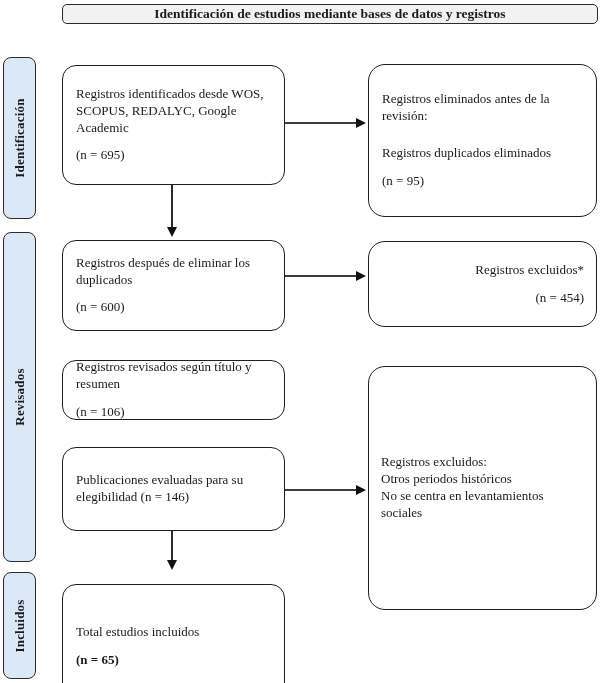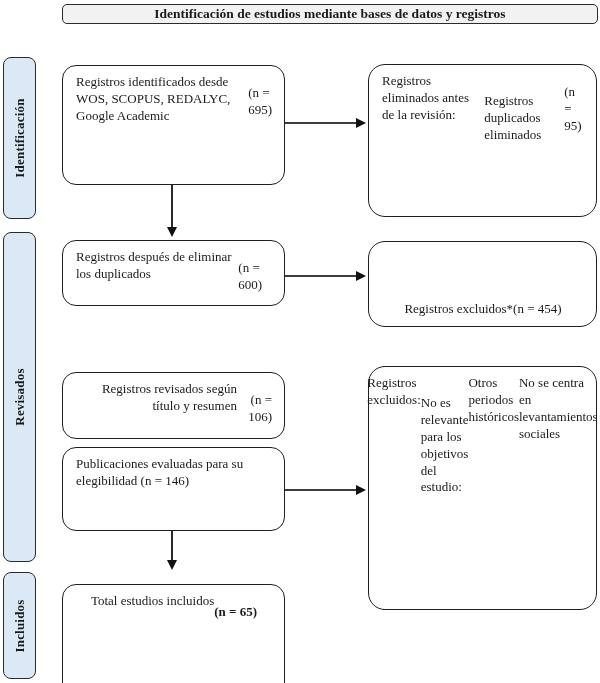--- a/index.html
+++ b/index.html
@@ -46,34 +46,34 @@
   }
   .stage-1 { top: 57px;  height: 162px; }
   .stage-2 { top: 232px; height: 330px; }
   .stage-3 { top: 572px; height: 107px; }
   
   .fbox {
     position: absolute;
     background: #ffffff;
     border: 1.6px solid #1f1f1f;
     display: flex;
-    flex-direction: row;
+    flex-direction: column;
     justify-content: center;
     font-size: 13px;
     line-height: 1.3;
     padding: 8px 12px 8px 13px;
   }
   .fbox p { margin: 0; }
   .fbox .count { margin-top: 11px; }
   .fbox .gap-top { margin-top: 20px; }
   .left-col  { left: 62px;  width: 223px; border-radius: 14px; }
   .right-col { left: 368px; width: 229px; border-radius: 17px; }
   .box-identified        { top: 65px;  height: 120px; }
-  .box-after-duplicates  { top: 240px; height: 66px;  }
-  .box-screened          { top: 372px; height: 67px; text-align: right;  }
+  .box-after-duplicates  { top: 240px; height: 91px;  }
+  .box-screened          { top: 360px; height: 60px;  }
   .box-assessed          { top: 447px; height: 84px;  }
   .box-included          { top: 584px; height: 124px; }
   .box-removed-before    { top: 64px;  height: 153px; }
   .box-excluded          { top: 241px; height: 86px; align-items: flex-end;  }
   .box-excluded-reasons  { top: 366px; height: 244px; padding-left: 12px; }
   .bold { font-weight: bold; }
   
   .arrow { position: absolute; }
   .arrow .shaft-h {
     position: absolute; left: 0; top: 4px;
@@ -151,21 +151,20 @@
     <p>Registros revisados según título y resumen</p>
     <p class="count">(n = 106)</p>
   </div>
 
   <div class="fbox left-col box-assessed">
     <p>Publicaciones evaluadas para su elegibilidad (n = 146)</p>
   </div>
 
   <div class="fbox right-col box-excluded-reasons">
     <p>Registros excluidos:</p>
-    <p class="gap-top">No es relevante para los objetivos del estudio:</p>
     <p>Otros periodos históricos</p>
     <p>No se centra en levantamientos sociales</p>
   </div>
 
   <div class="fbox left-col box-included">
     <p>Total estudios incluidos</p>
     <p class="count bold">(n = 65)</p>
   </div>
 
   <div class="arrow arrow-h arrow-h1">

